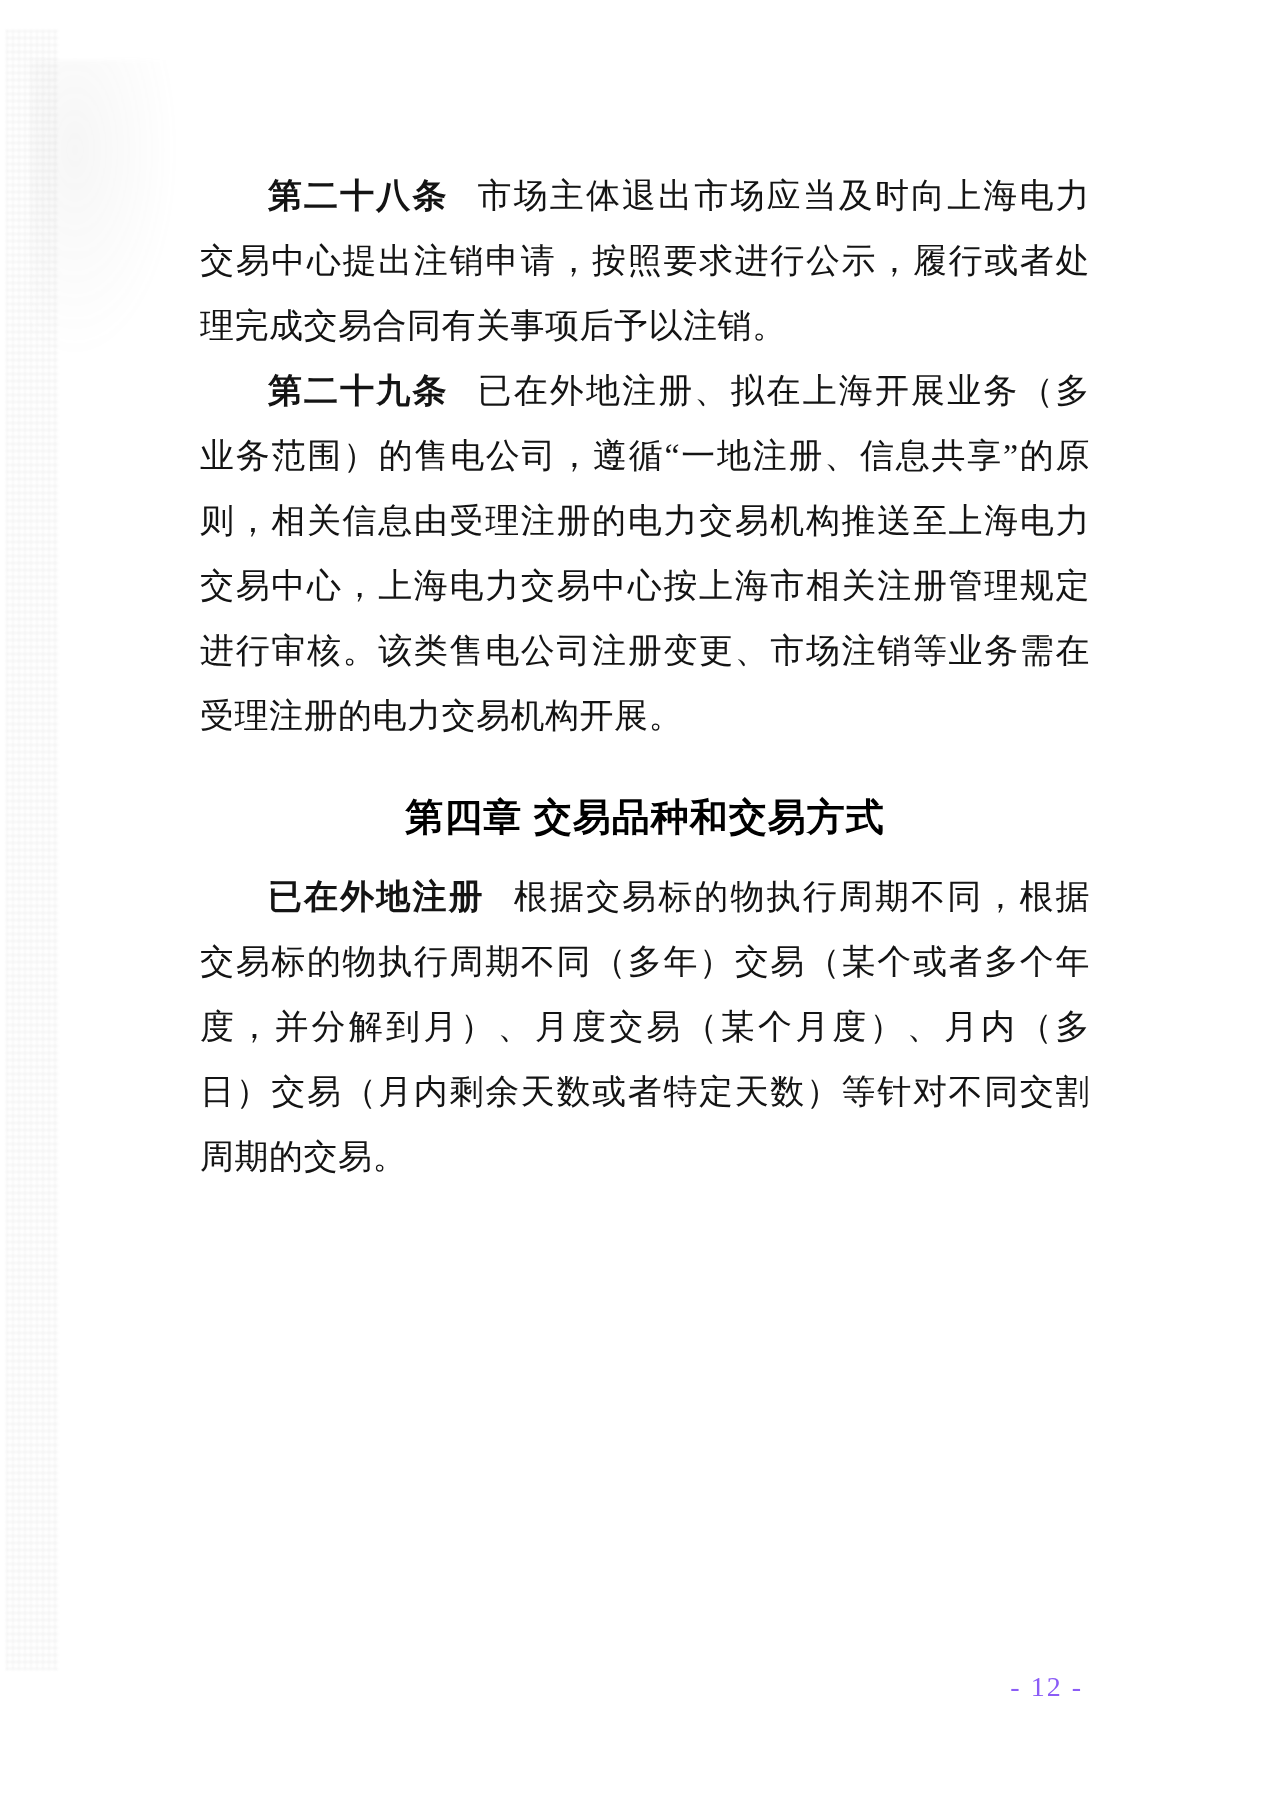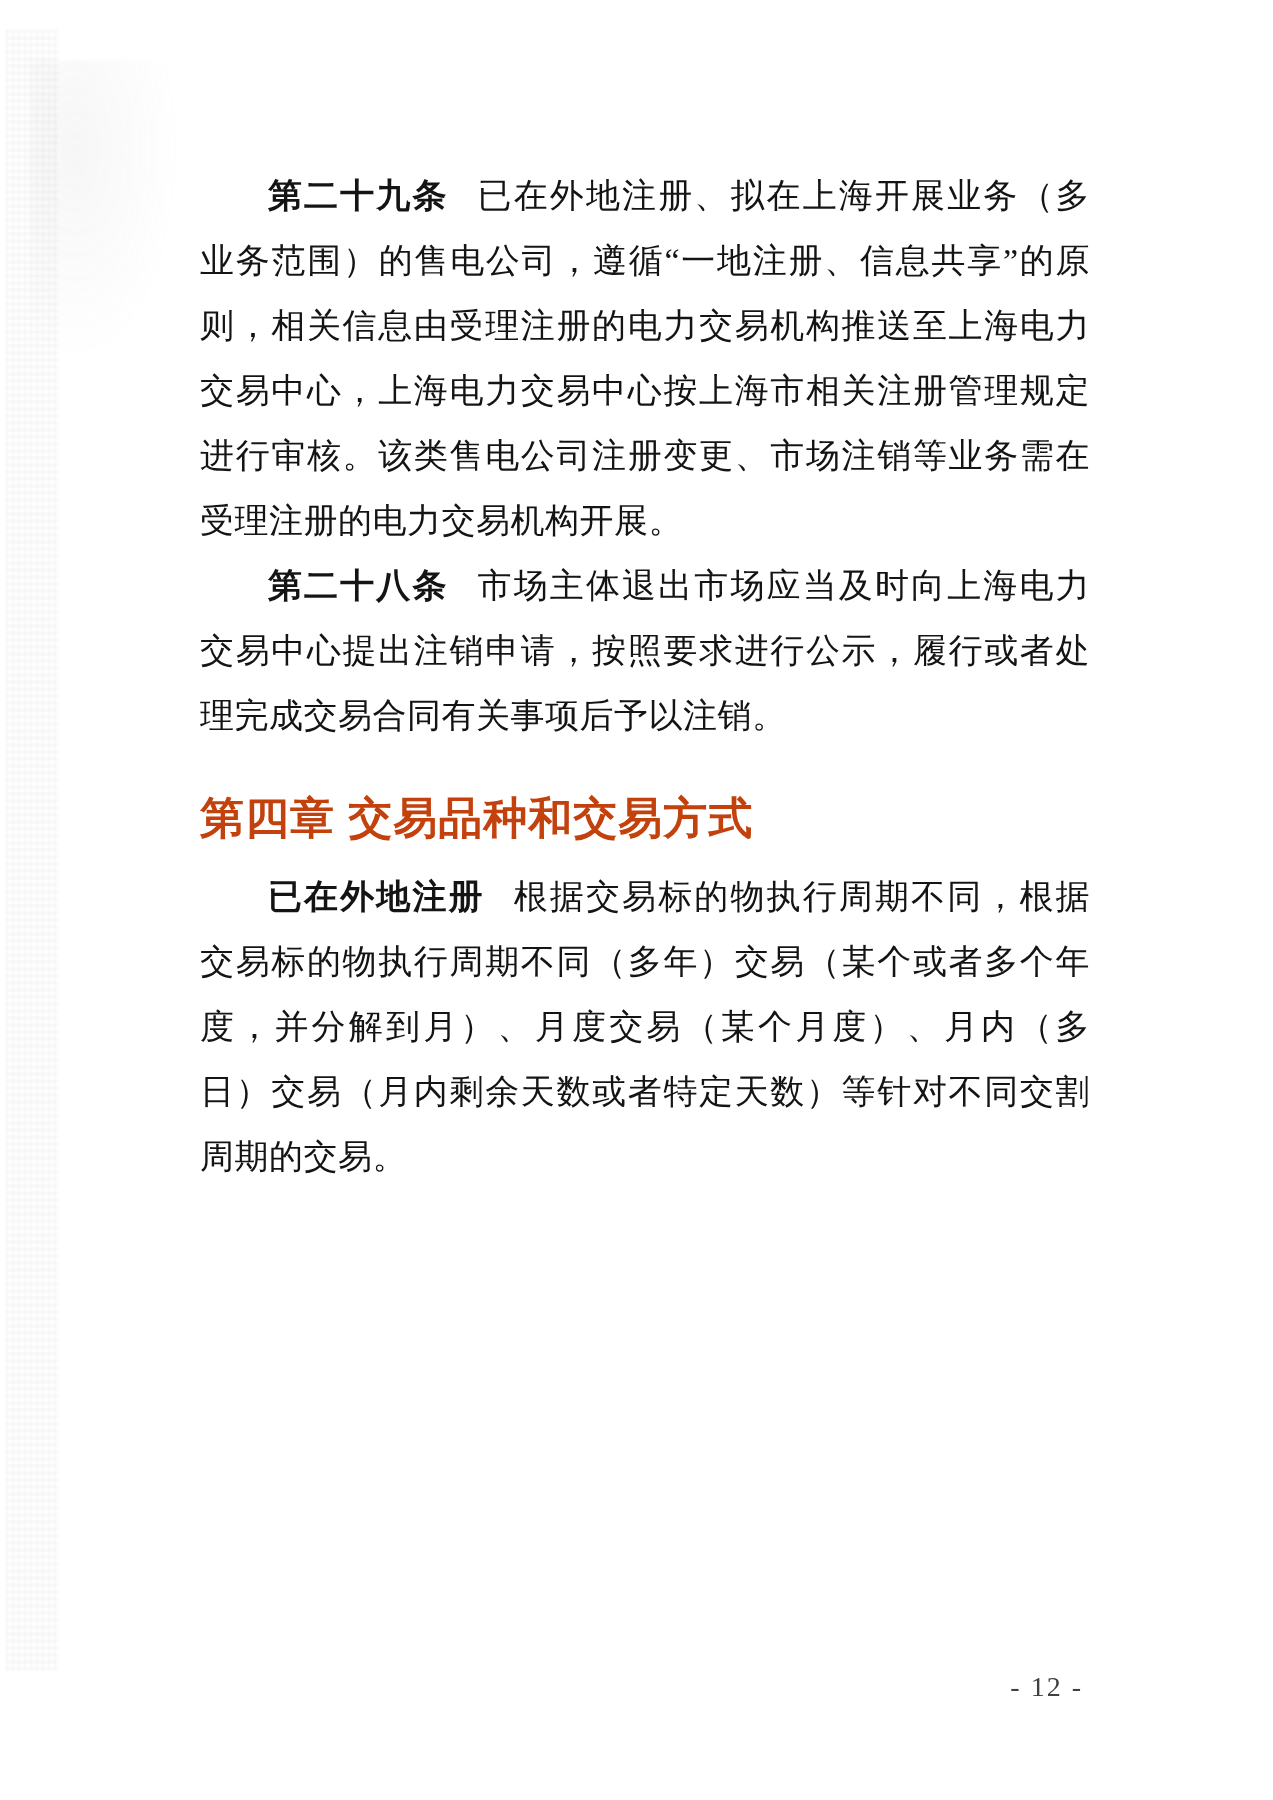--- a/index.html
+++ b/index.html
@@ -53,52 +53,52 @@
     text-justify: inter-character;
     text-indent: 2em;
     letter-spacing: 0.5px;
   }
   .num {
     font-weight: 700;
     margin-right: 0.85em;
   }
   .chapter {
     margin: 37px 0 14px 0;
-    font-size: 44px;
+    font-size: 38px;
     line-height: 65px;
     font-weight: 700;
-    text-align: left;
+    text-align: center;
     text-indent: 0;
     letter-spacing: 1px;
     font-family: "Liberation Sans", "DejaVu Sans", sans-serif;
-    color: #c2410c;
+    color: #000000;
   }
   .pagenum {
     position: absolute;
     right: 190px;
     top: 1671px;
     font-size: 28px;
     line-height: 32px;
     letter-spacing: 2px;
-    color: #404040;
+    color: #8b5cf6;
   }
 </style>
 </head>
 <body>
 
 <div class="page">
 
   <div class="scan-noise"></div>
   <div class="scan-smudge"></div>
 
   <div class="textblock">
 
+    <p class="para"><span class="num">第二十八条</span><span>市场主体退出市场应当及时向上海电力交易中心提出注销申请，按照要求进行公示，履行或者处理完成交易合同有关事项后予以注销。</span></p>
+
     <p class="para"><span class="num">第二十九条</span><span>已在外地注册、拟在上海开展业务（多业务范围）的售电公司，遵循“一地注册、信息共享”的原则，相关信息由受理注册的电力交易机构推送至上海电力交易中心，上海电力交易中心按上海市相关注册管理规定进行审核。该类售电公司注册变更、市场注销等业务需在受理注册的电力交易机构开展。</span></p>
-
-    <p class="para"><span class="num">第二十八条</span><span>市场主体退出市场应当及时向上海电力交易中心提出注销申请，按照要求进行公示，履行或者处理完成交易合同有关事项后予以注销。</span></p>
 
 
     <h2 class="chapter">第四章 交易品种和交易方式</h2>
 
 
     <p class="para"><span class="num">已在外地注册</span><span>根据交易标的物执行周期不同，根据交易标的物执行周期不同（多年）交易（某个或者多个年度，并分解到月）、月度交易（某个月度）、月内（多日）交易（月内剩余天数或者特定天数）等针对不同交割周期的交易。</span></p>
 
 
   </div>
 

